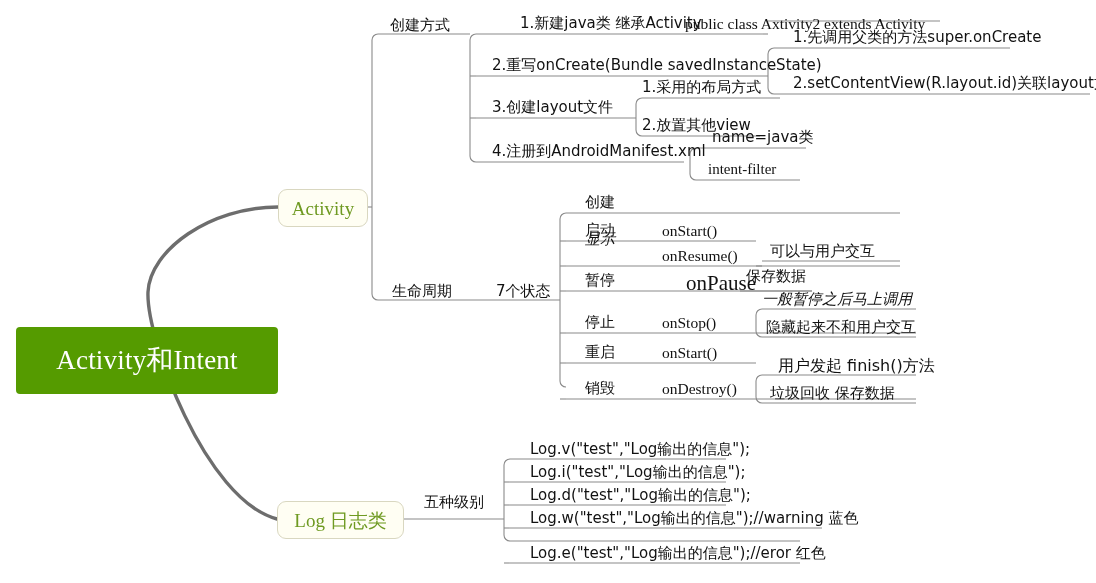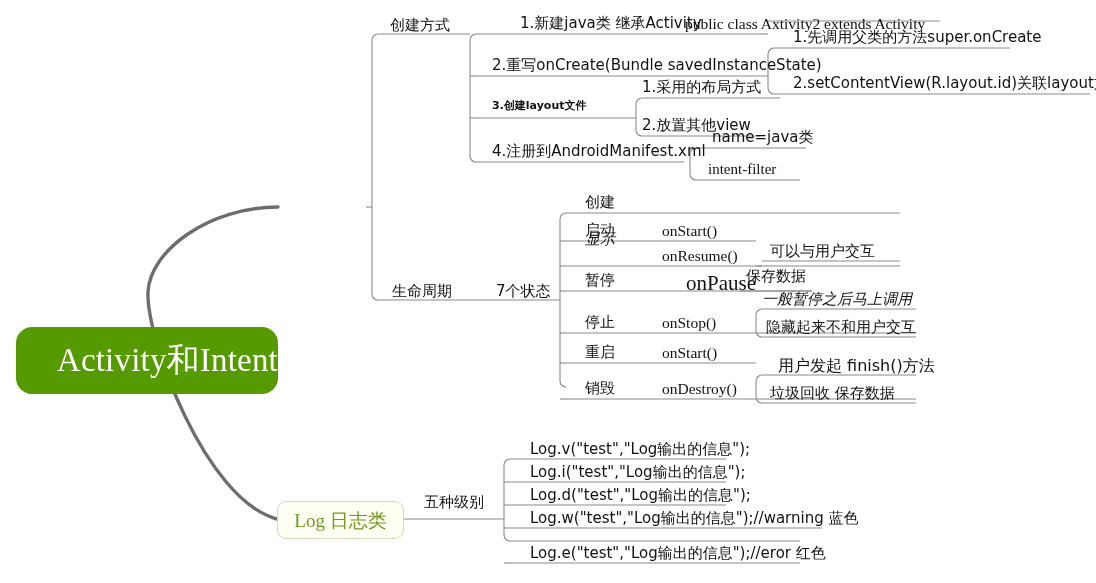--- a/index.html
+++ b/index.html
@@ -8,23 +8,23 @@
     font-family:"Liberation Serif","DejaVu Serif",serif;
     color:#1a1a1a;
   }
   #canvas{position:absolute;left:0;top:0;width:1096px;height:583px;}
   svg.links{position:absolute;left:0;top:0;width:1096px;height:583px;pointer-events:none;}
 
   
   .node{position:absolute;white-space:nowrap;line-height:1;}
 
   .root{
-    background:#559b00;border-radius:16px;
-    color:#ffffff;font-size:33px;
-    display:flex;align-items:center;justify-content:flex-end;
+    background:#559b00;border-radius:4px;
+    color:#ffffff;font-size:27px;
+    display:flex;align-items:center;justify-content:center;
     letter-spacing:.2px;
   }
 
   .pill{
     background:#fffef3;
     border:1px solid #d9d7c0;
     border-radius:9px;
     color:#6f9a22;
     display:flex;align-items:center;justify-content:center;
     font-size:19px;
@@ -144,20 +144,23 @@
       <path d="M504 528 L 510 528"></path>
       <path d="M504 563 L 510 563"></path>
       <path d="M510 563 L 800 563"></path>
     </g>
   </svg>
 
   <div class="node root" style="left:16px;top:327px;width:262px;height:67px;">
     <span>Activity和Intent</span>
   </div>
 
+  <div class="node pill" style="left:278px;top:189px;width:88px;height:36px;">
+    <span>Activity</span>
+  </div>
 
   <div class="node pill" style="left:277px;top:501px;width:125px;height:36px;">
     <span>Log  日志类</span>
   </div>
 
   <div class="node txt cjk" style="left:390px;top:17px;height:16px;">
     <span>创建方式</span>
   </div>
 
   <div class="node txt cjk" style="left:392px;top:283px;height:16px;">
@@ -178,21 +181,21 @@
   <div class="node txt mixs" style="left:492px;top:58px;font-size:15px;">
     <span>2.重写onCreate(Bundle savedInstanceState)</span>
   </div>
   <div class="node txt mixs" style="left:793px;top:30px;font-size:15px;">
     <span>1.先调用父类的方法super.onCreate</span>
   </div>
   <div class="node txt mixs" style="left:793px;top:76px;font-size:15px;">
     <span>2.setContentView(R.layout.id)关联layout文件</span>
   </div>
 
-  <div class="node txt mixs" style="left:492px;top:100px;font-size:11px;font-weight:bold;">
+  <div class="node txt mixs" style="left:492px;top:100px;font-size:15px;">
     <span>3.创建layout文件</span>
   </div>
   <div class="node txt mixs" style="left:642px;top:80px;font-size:15px;">
     <span>1.采用的布局方式</span>
   </div>
   <div class="node txt mixs" style="left:642px;top:118px;font-size:15px;">
     <span>2.放置其他view</span>
   </div>
 
   <div class="node txt mixs" style="left:492px;top:144px;font-size:15px;">

